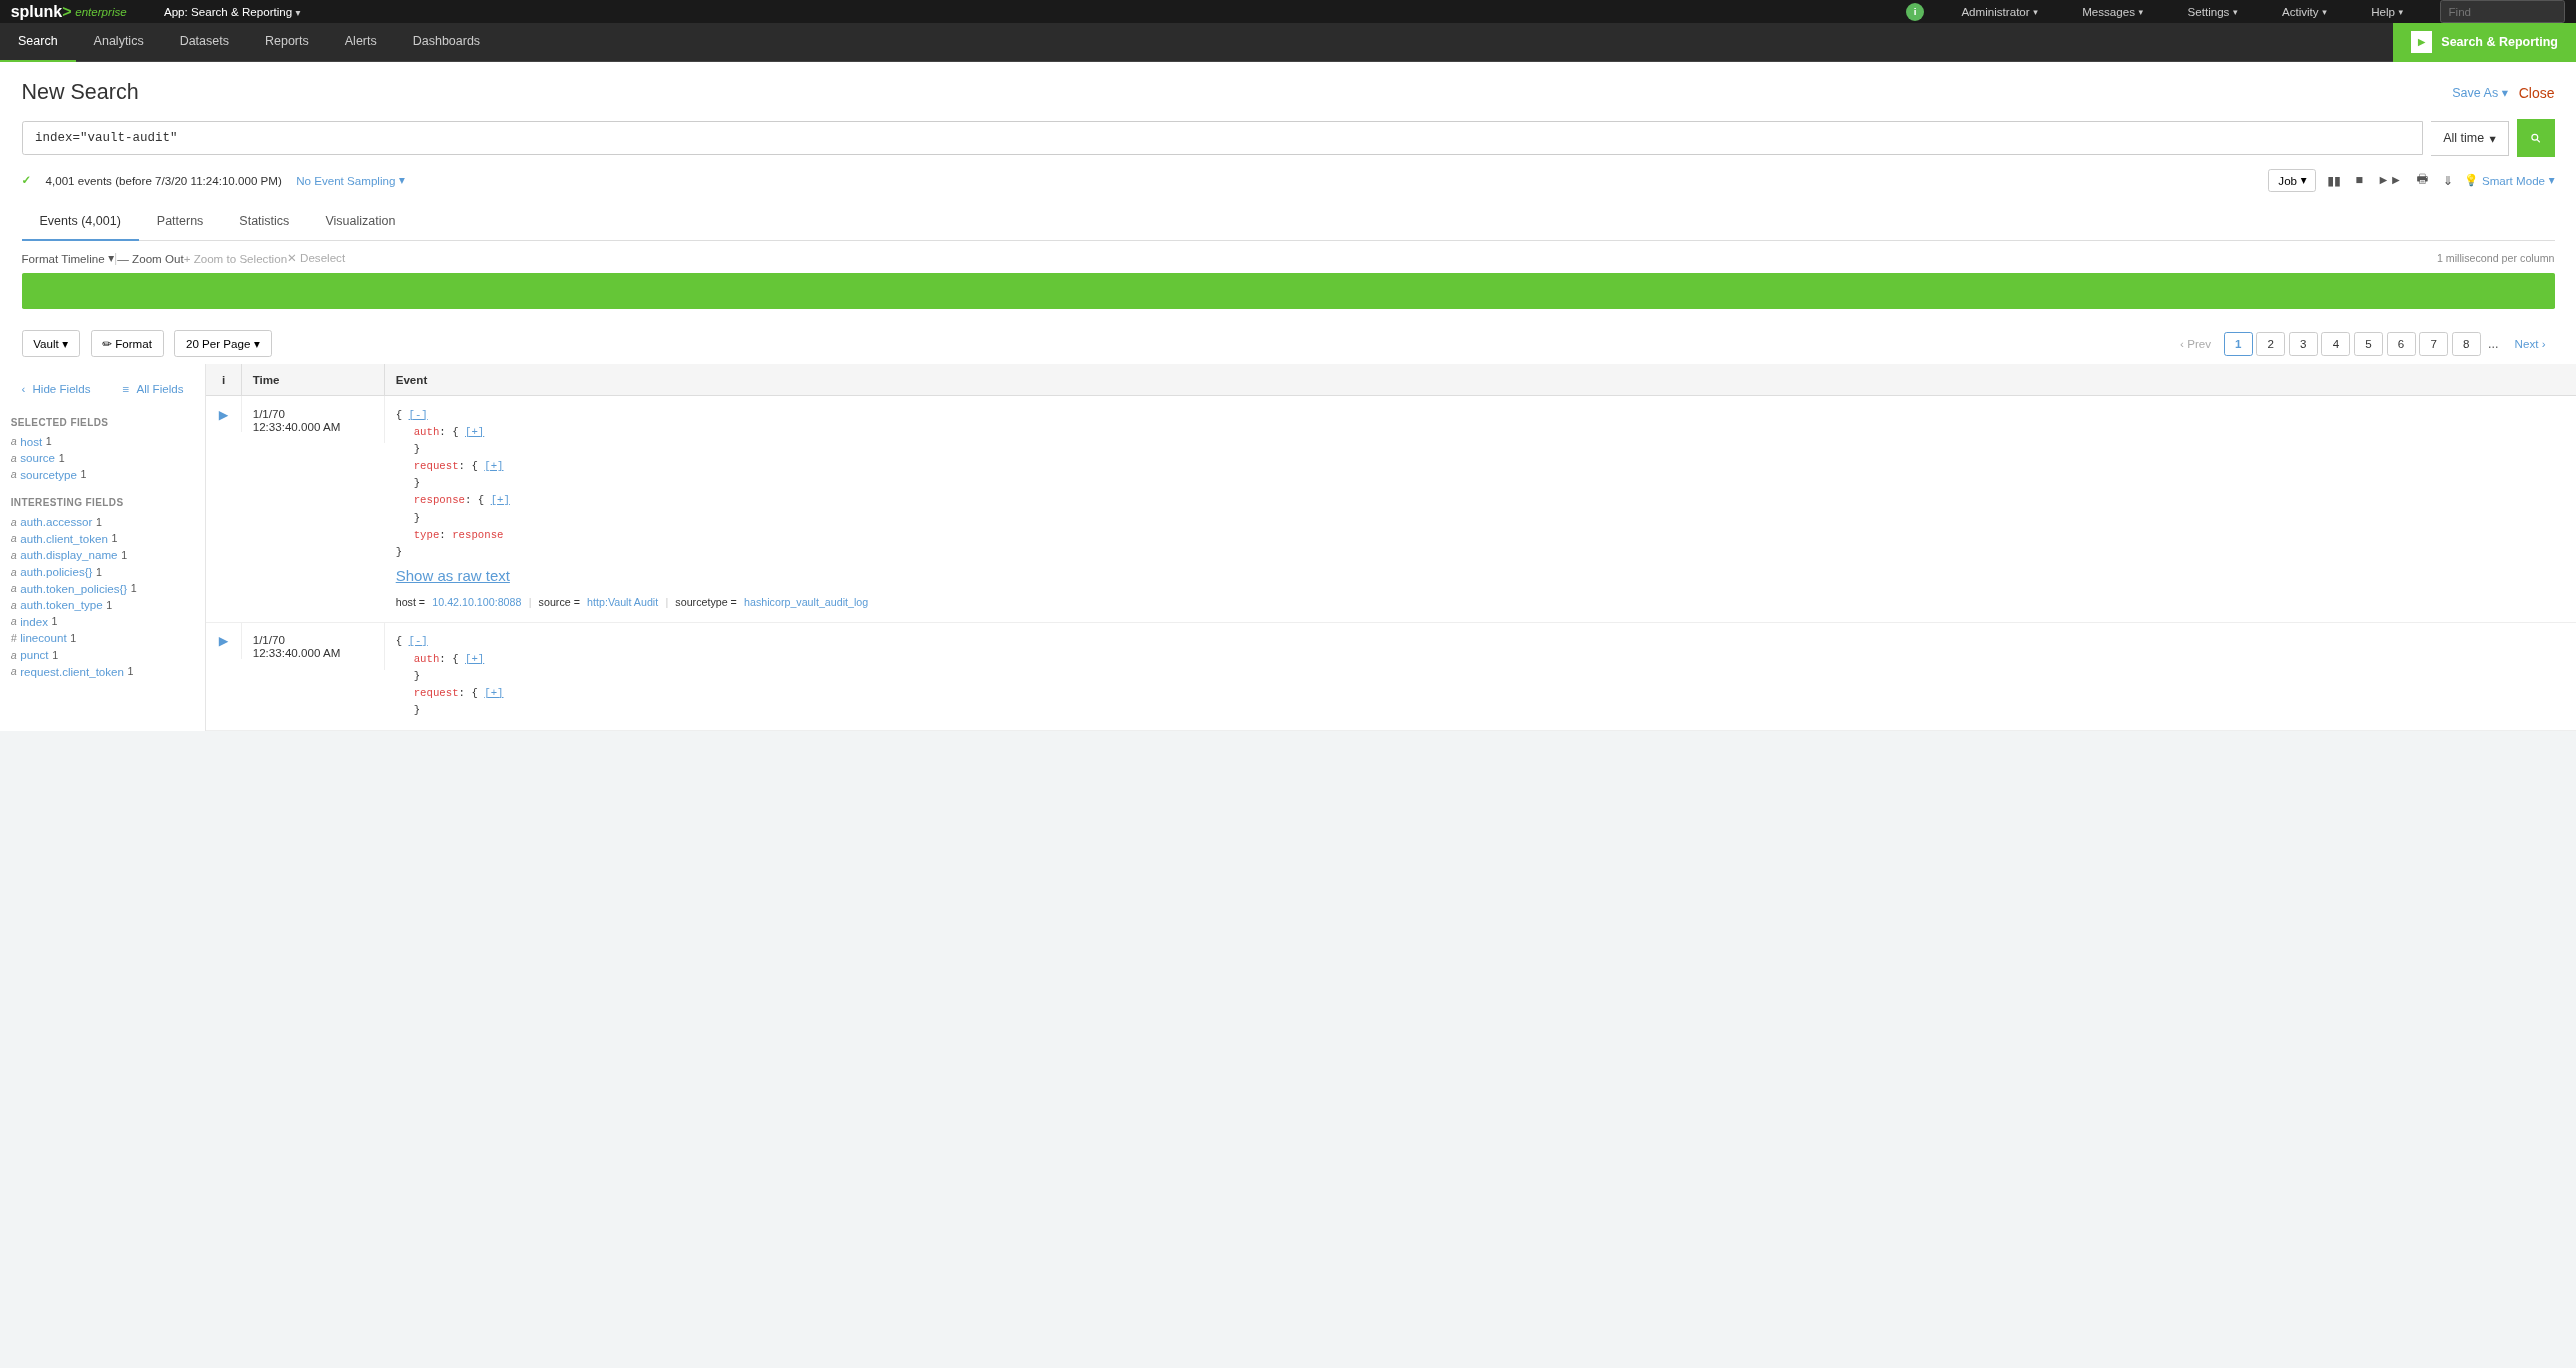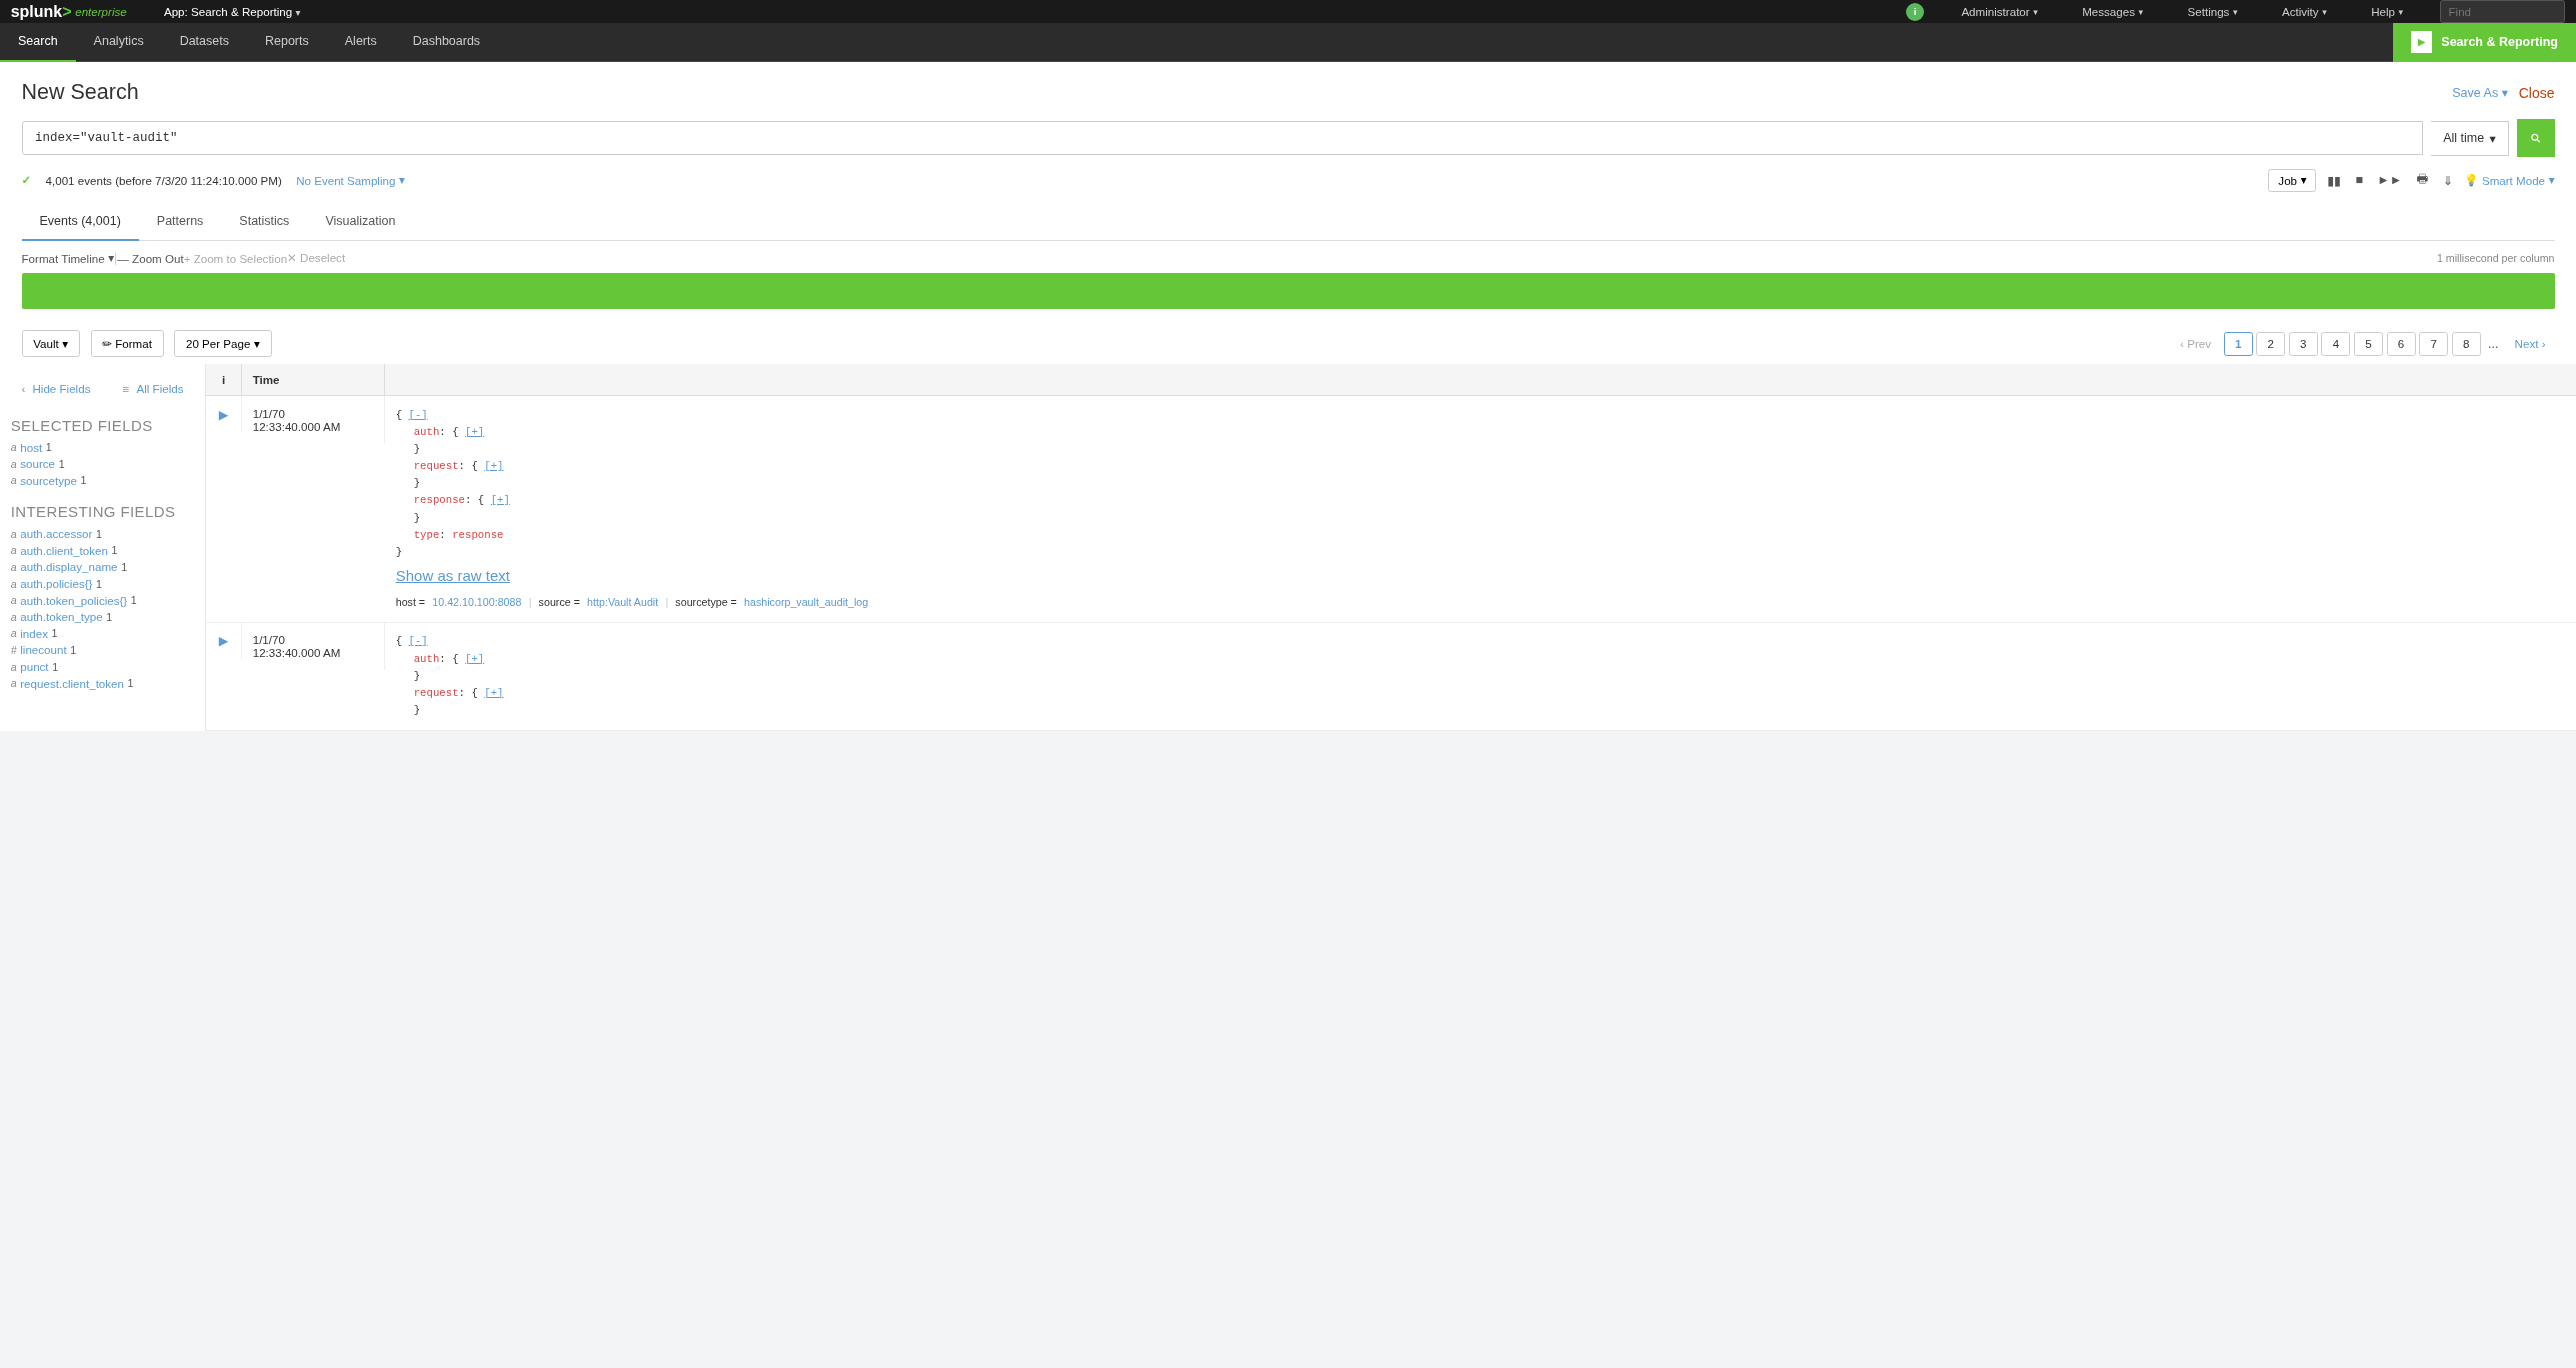--- a/index.html
+++ b/index.html
@@ -326,22 +326,22 @@
       display: flex;
       align-items: center;
       gap: 7.2px;
       padding: 3.6px 10.7px 7.2px 10.7px;
       font-size: 11.6px;
       color: #5a9bd6;
       cursor: pointer;
     }
     .fields-section { padding: 7.2px 10.7px; }
     .fields-section-title {
-      font-size: 15px;
-      font-weight: normal;
+      font-size: 10px;
+      font-weight: bold;
       color: #888;
       text-transform: uppercase;
       letter-spacing: 0.4px;
       margin-bottom: 5.4px;
     }
     .field-item {
       font-size: 11.6px;
       color: #5a9bd6;
       padding: 1.8px 0;
       cursor: pointer;
@@ -661,20 +661,21 @@
         <span>request.client_token</span>
         <span class="field-count">1</span>
       </div>
     </div>
   </div>
 
   <div class="events-table">
     <div class="events-header">
       <div class="events-header-info">i</div>
       <div class="events-header-time">Time</div>
+      <div class="events-header-event">Event</div>
     </div>
 
     <div class="event-row">
       <div class="event-expand">▶</div>
       <div class="event-time">
         <div>1/1/70</div>
         <div>12:33:40.000 AM</div>
       </div>
       <div class="event-content">
         <div><span class="ev-brace">{ </span><span class="ev-minus">[-]</span></div>

